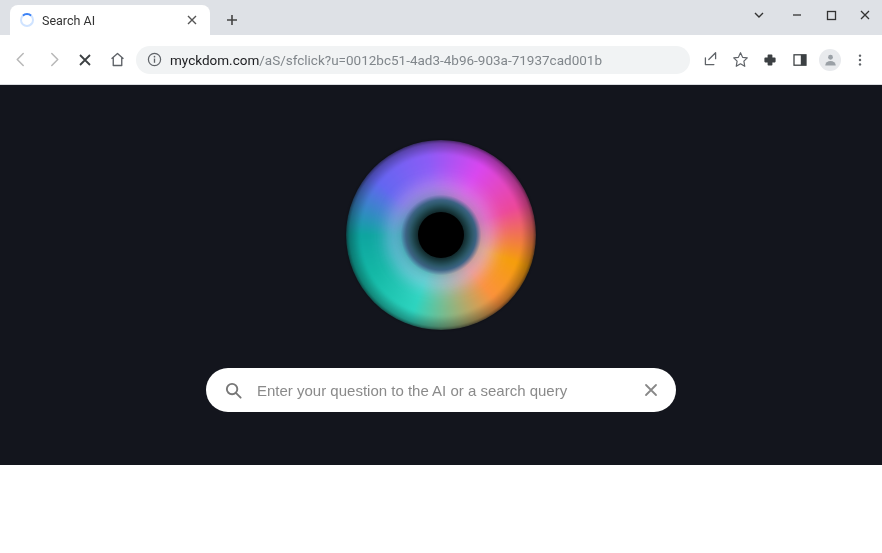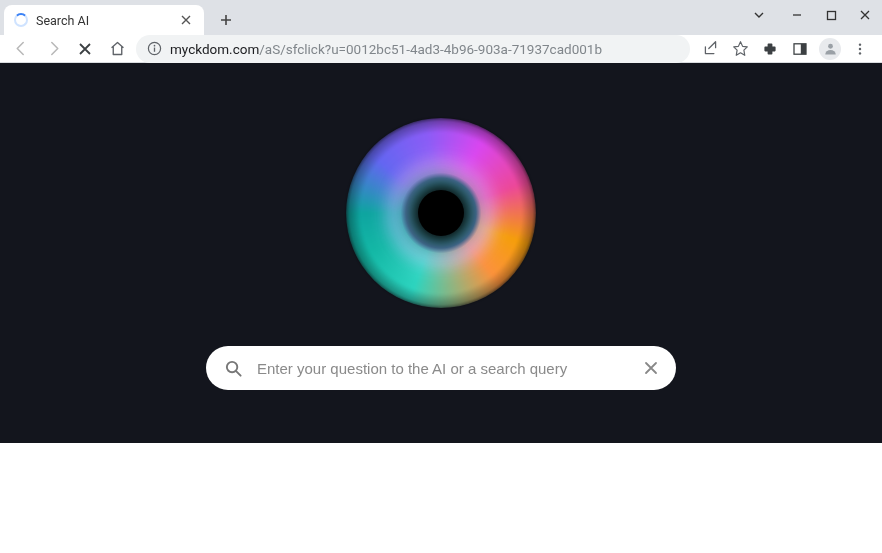--- a/index.html
+++ b/index.html
@@ -12,21 +12,21 @@
   }
   
   .titlebar {
     height: 35px;
     background: #dee1e6;
     display: flex;
     align-items: flex-end;
     position: relative;
   }
   .tab {
-    margin-left: 4px;
+    margin-left: 10px;
     height: 30px;
     width: 200px;
     background: #fff;
     border-radius: 8px 8px 0 0;
     display: flex;
     align-items: center;
     padding: 0 10px;
     gap: 8px;
     font-size: 12.5px;
     color: #333;
@@ -56,21 +56,21 @@
     display: flex; align-items: center;
   }
   .win-btn {
     width: 34px; height: 30px;
     display: flex; align-items: center; justify-content: center;
     color: #333;
   }
   .chev { margin-right: 4px; }
   
   .toolbar {
-    height: 28px;
+    height: 50px;
     background: #fff;
     border-bottom: 1px solid #dadce0;
     display: flex;
     align-items: center;
     padding: 0 8px;
     gap: 6px;
   }
   .nav-btn {
     width: 26px; height: 26px;
     display: flex; align-items: center; justify-content: center;

